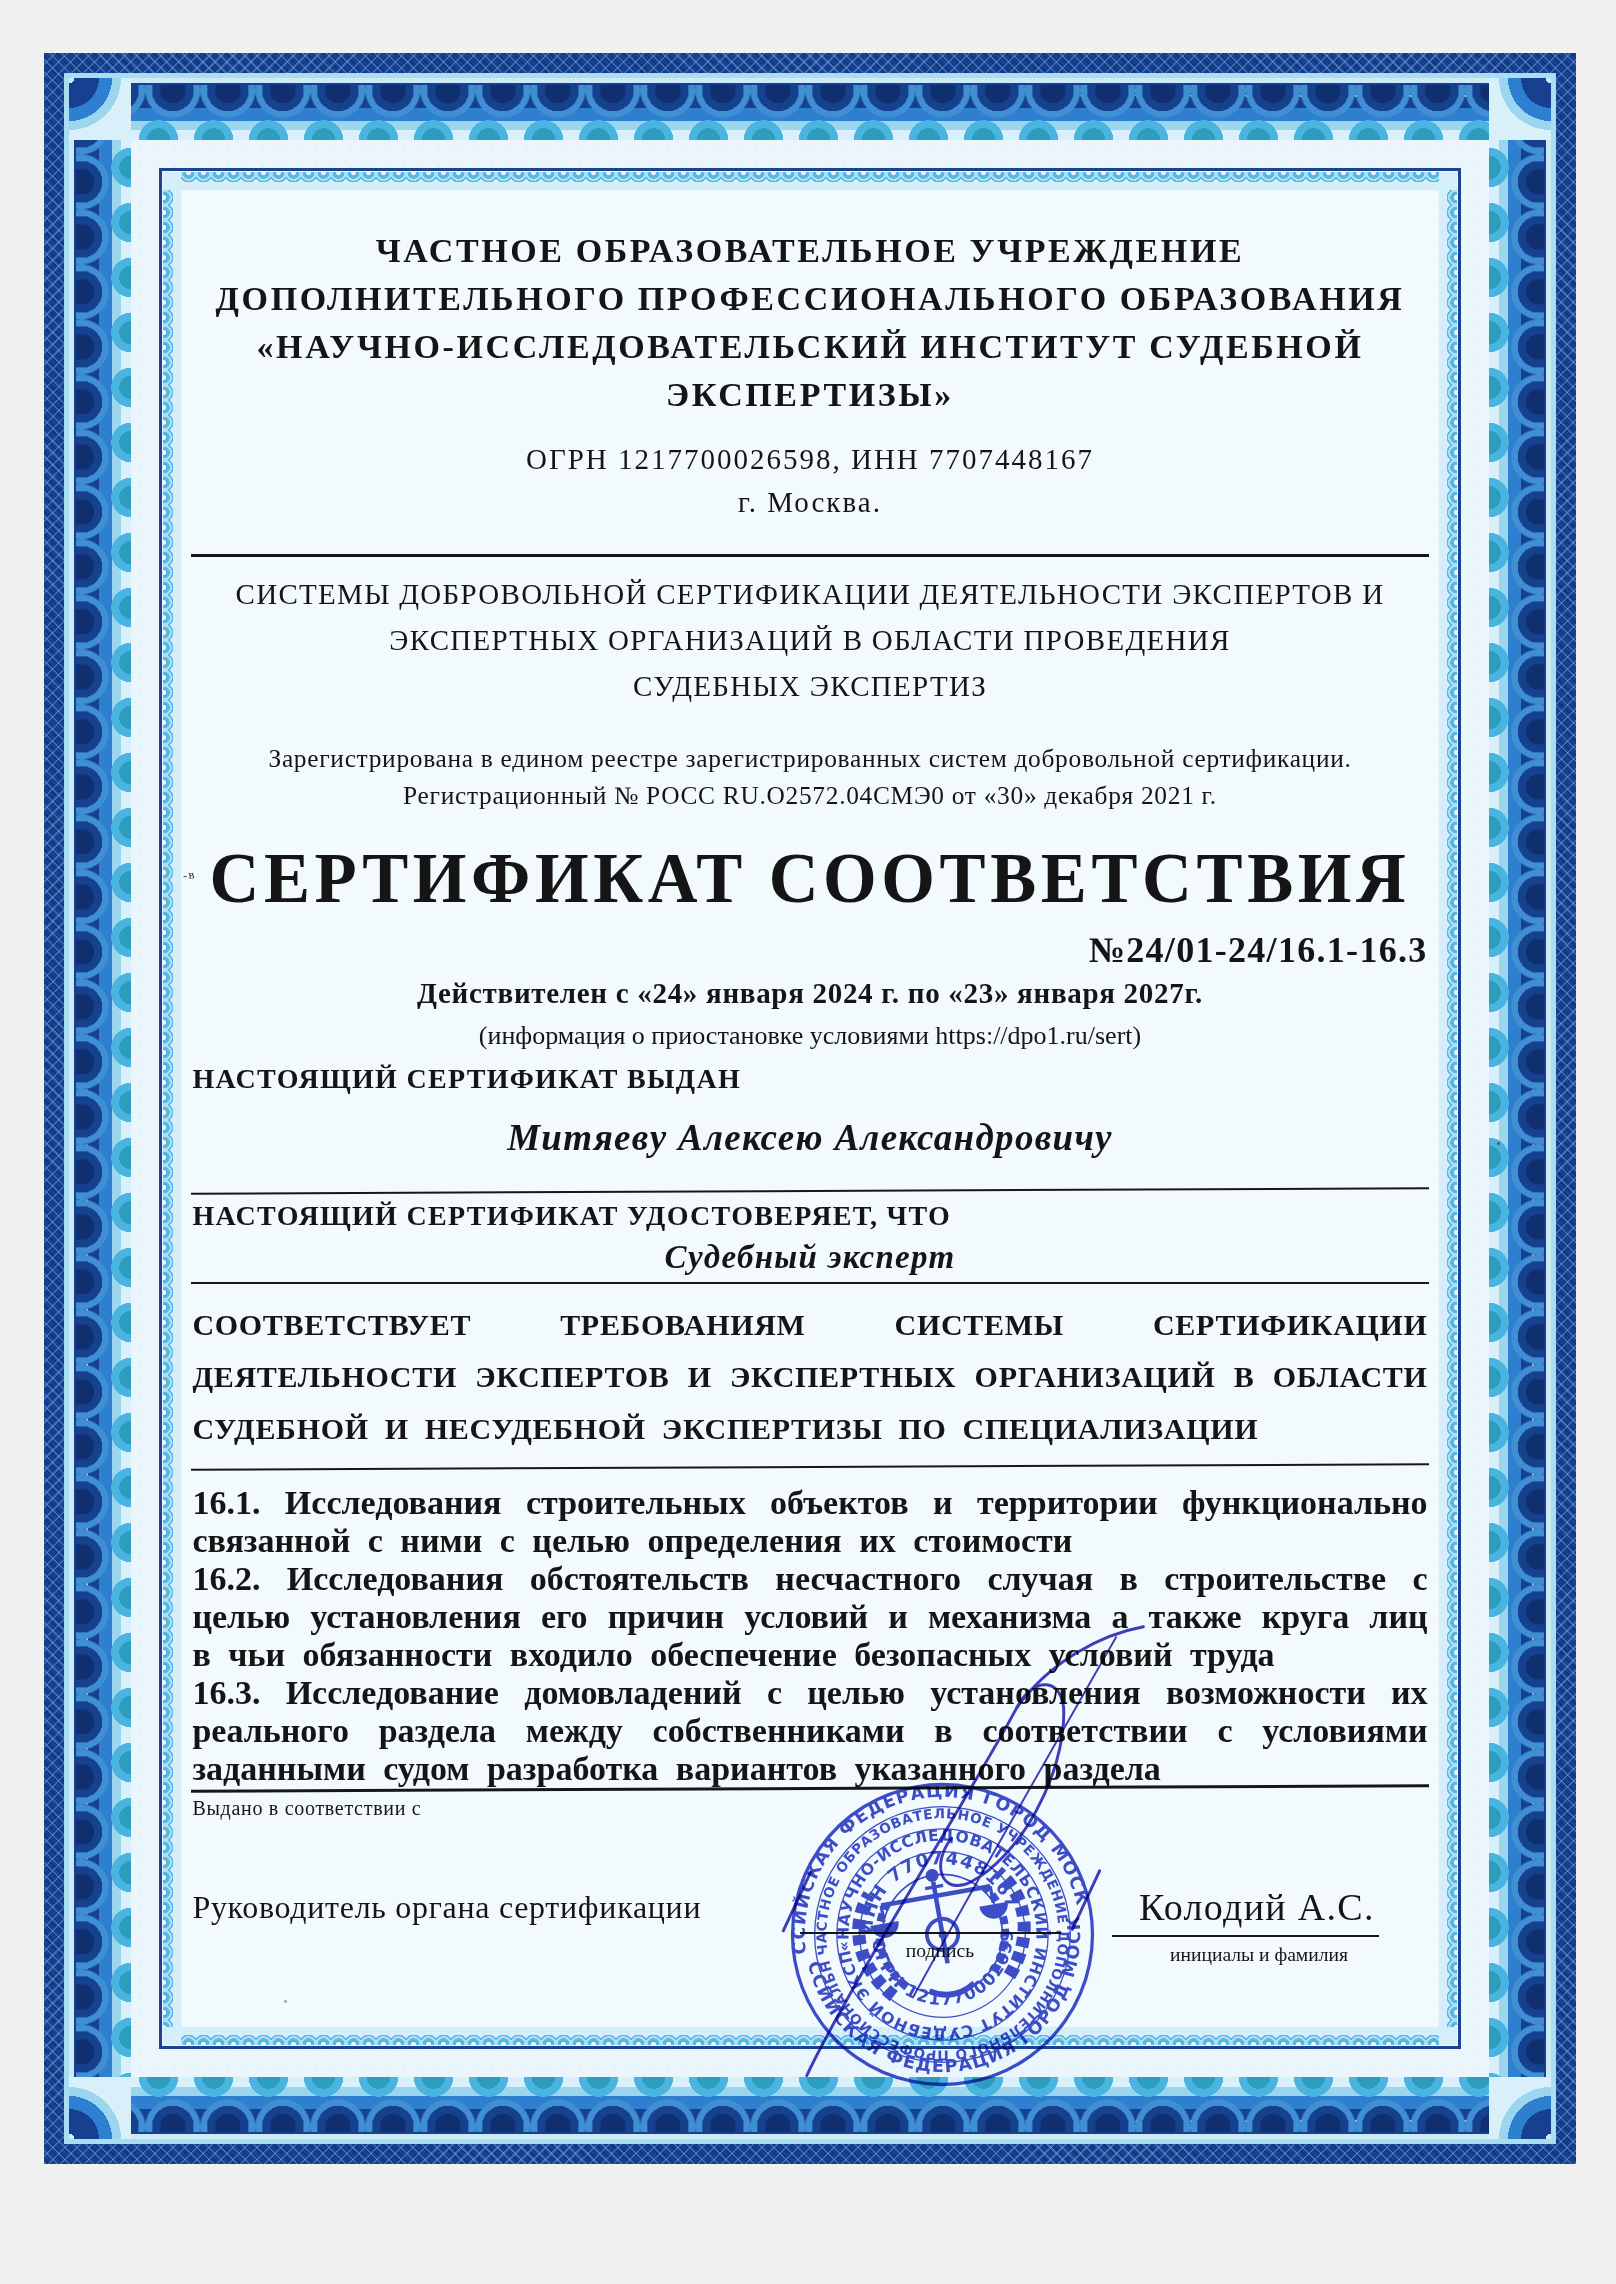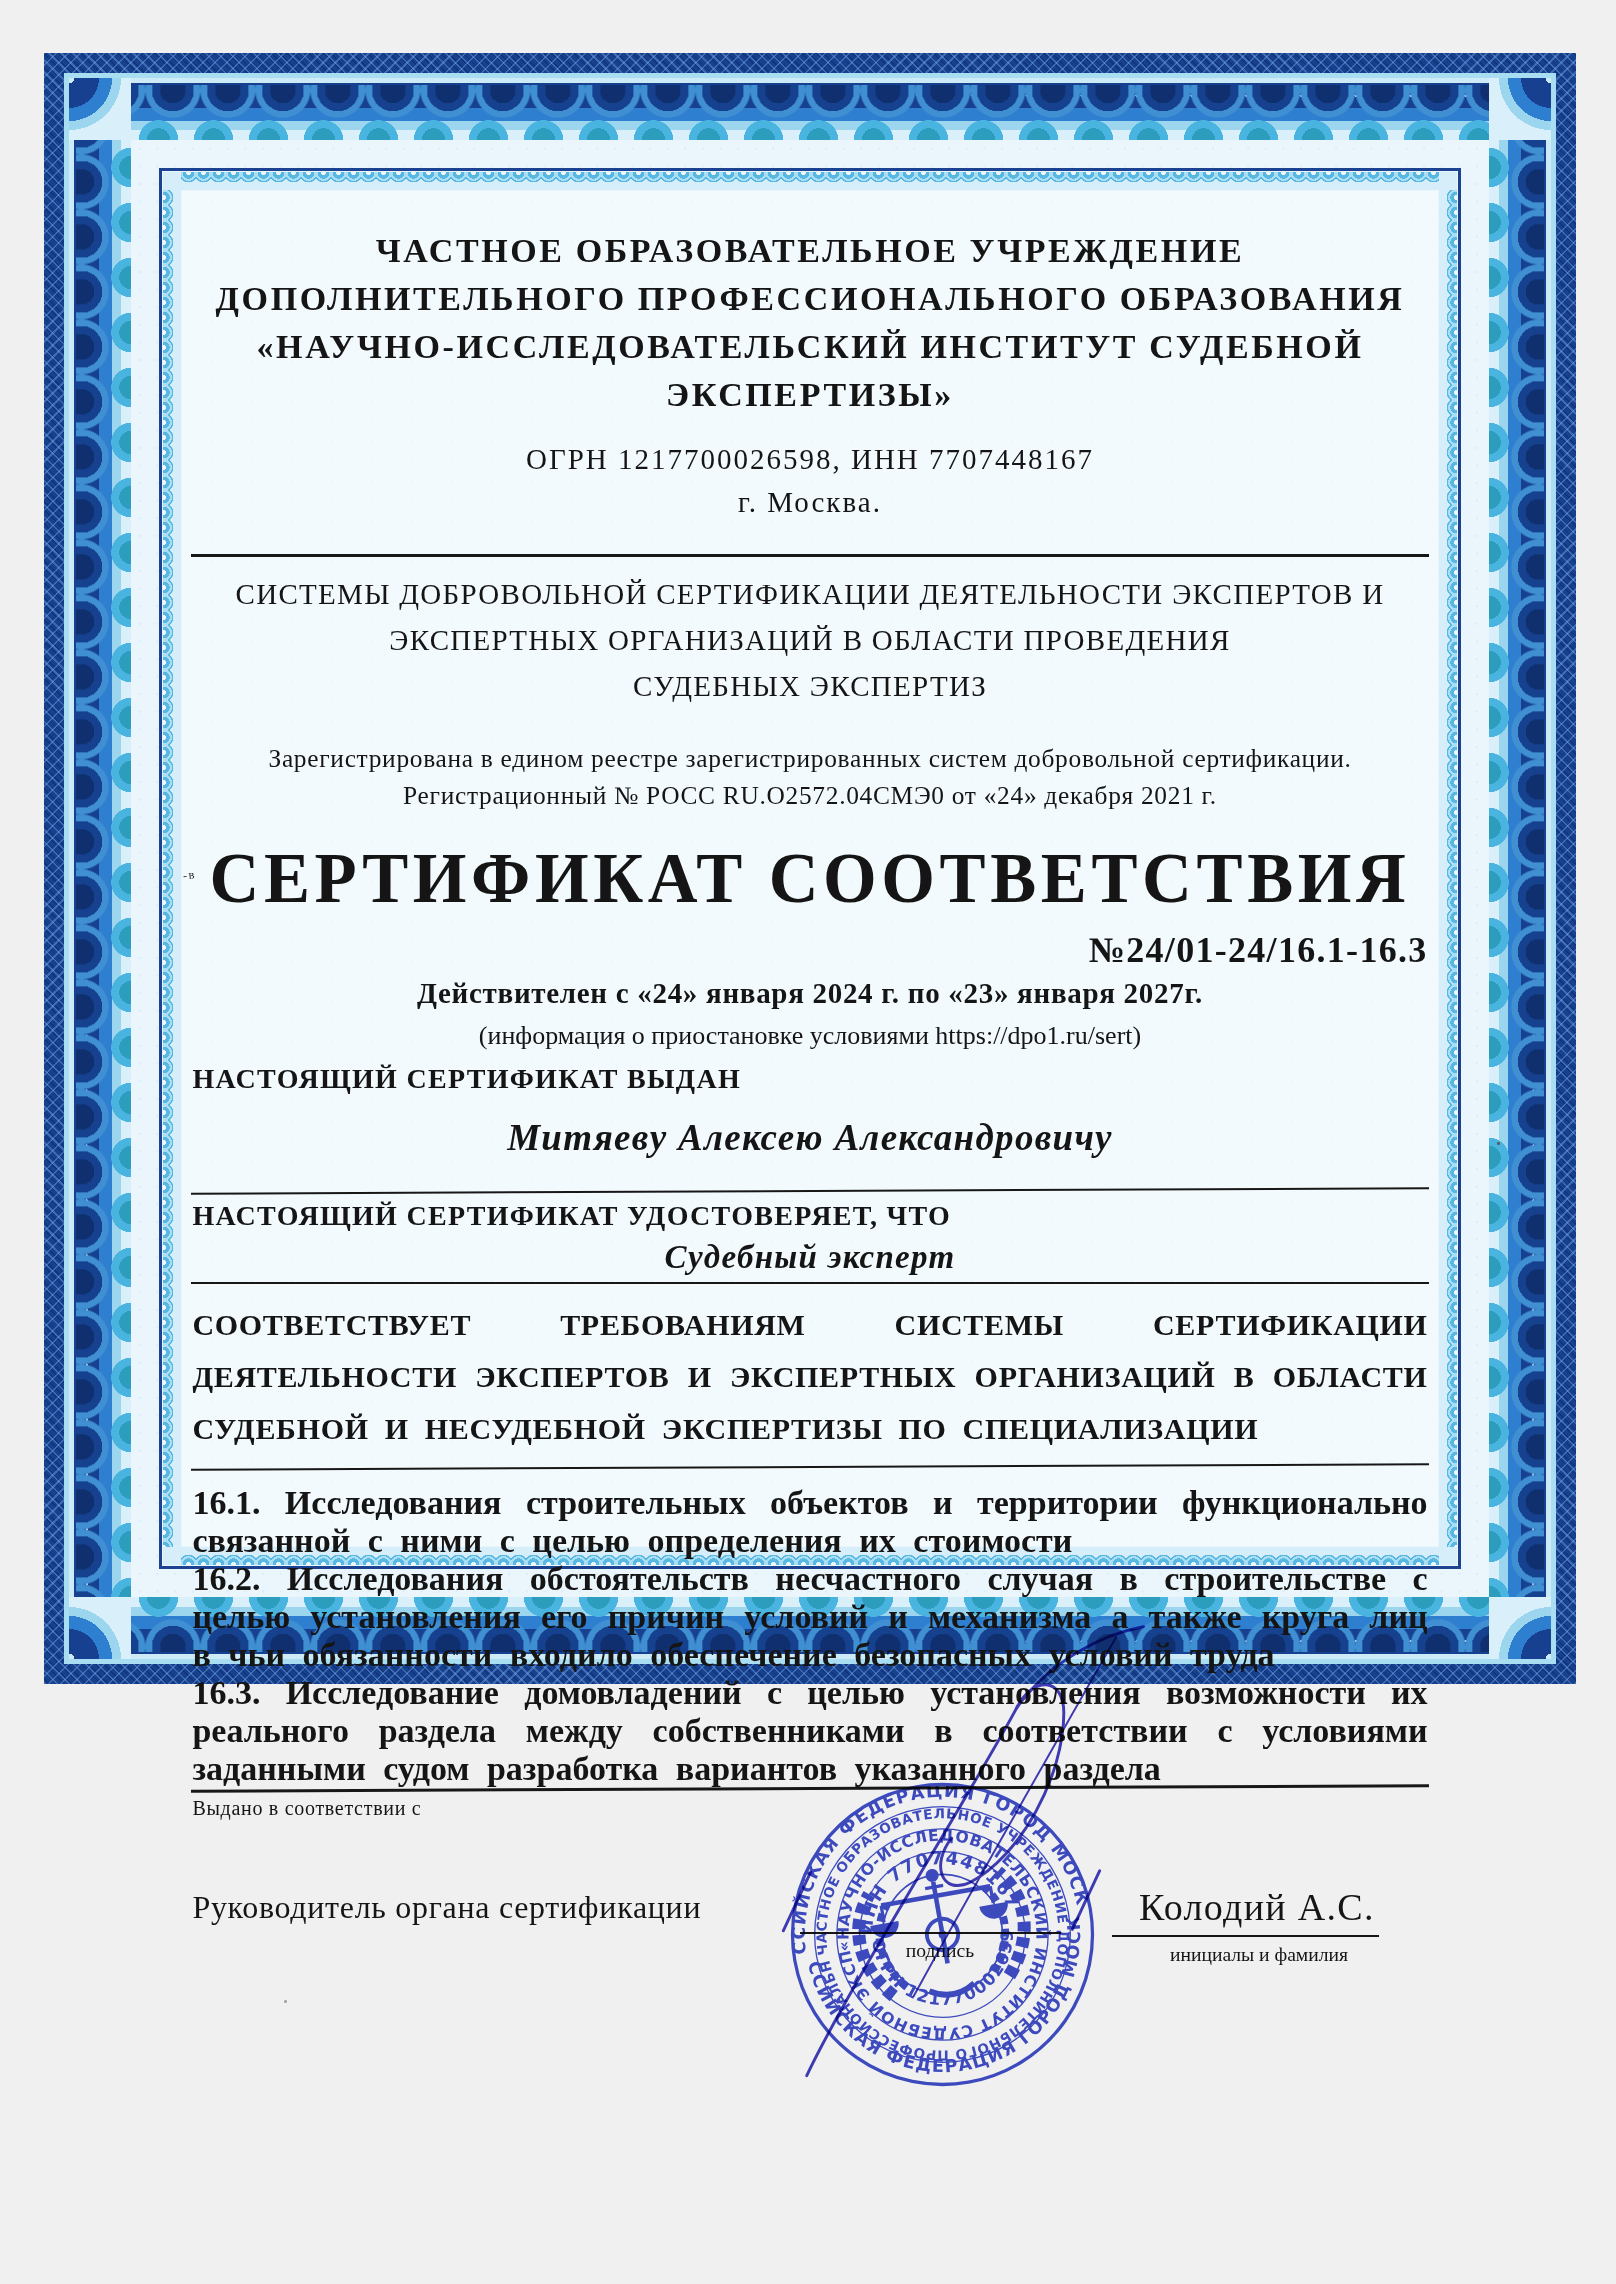--- a/index.html
+++ b/index.html
@@ -4,21 +4,21 @@
 <style>
   html,body{margin:0;padding:0;}
   body{
     width:1617px;height:2284px;position:relative;overflow:hidden;
     background:#f1f0f1;
     font-family:"Liberation Serif","DejaVu Serif",serif;
     color:#151515;
   }
   
   .cert{
-    position:absolute;left:44px;top:53px;width:1532px;height:1631px;
+    position:absolute;left:44px;top:53px;width:1532px;height:2111px;
     background-color:#17418f;
     background-image:
       repeating-linear-gradient(45deg, rgba(116,168,235,.42) 0 1.6px, transparent 1.6px 8.5px),
       repeating-linear-gradient(-45deg, rgba(116,168,235,.42) 0 1.6px, transparent 1.6px 8.5px),
       repeating-linear-gradient(45deg, rgba(9,28,80,.35) 3.3px 4.6px, transparent 4.6px 8.5px);
   }
   .band-gap{position:absolute;inset:19.6px;background:#a9ddf1;}
   .guil{position:absolute;inset:25px;background:#d9eff9;}
   .g-strip,.g-c{position:absolute;}
   .g-top{top:0;left:62px;right:62px;height:62px;
@@ -159,21 +159,21 @@
 
     <div class="rule" style="top:363px;height:3.3px"></div>
 
     <div class="blk center" style="top:380px">
       <div class="sys-line">СИСТЕМЫ ДОБРОВОЛЬНОЙ СЕРТИФИКАЦИИ ДЕЯТЕЛЬНОСТИ ЭКСПЕРТОВ И</div>
       <div class="sys-line">ЭКСПЕРТНЫХ ОРГАНИЗАЦИЙ В ОБЛАСТИ ПРОВЕДЕНИЯ</div>
       <div class="sys-line">СУДЕБНЫХ ЭКСПЕРТИЗ</div>
     </div>
     <div class="blk center" style="top:549px">
       <div class="reg-line">Зарегистрирована в едином реестре зарегистрированных систем добровольной сертификации.</div>
-      <div class="reg-line">Регистрационный  № РОСС RU.О2572.04СМЭ0 от «24» декабря 2021 г.</div>
+      <div class="reg-line">Регистрационный  № РОСС RU.О2572.04СМЭ0 от «30» декабря 2021 г.</div>
     </div>
 
     <div class="blk center big-title" style="top:649px">СЕРТИФИКАТ СООТВЕТСТВИЯ</div>
     <div class="blk center cert-number" style="top:736px">№24/01-24/16.1-16.3</div>
     <div class="blk center validity" style="top:782px">Действителен с «24» января 2024 г. по «23» января 2027г.</div>
     <div class="blk center susp" style="top:826px">(информация о приостановке условиями https://dpo1.ru/sert)</div>
 
     <div class="blk label-left" style="top:872px">НАСТОЯЩИЙ СЕРТИФИКАТ ВЫДАН</div>
     <div class="blk center holder" style="top:925px">Митяеву Алексею Александровичу</div>
     <div class="rule tilt" style="top:999px;height:2px"></div>

